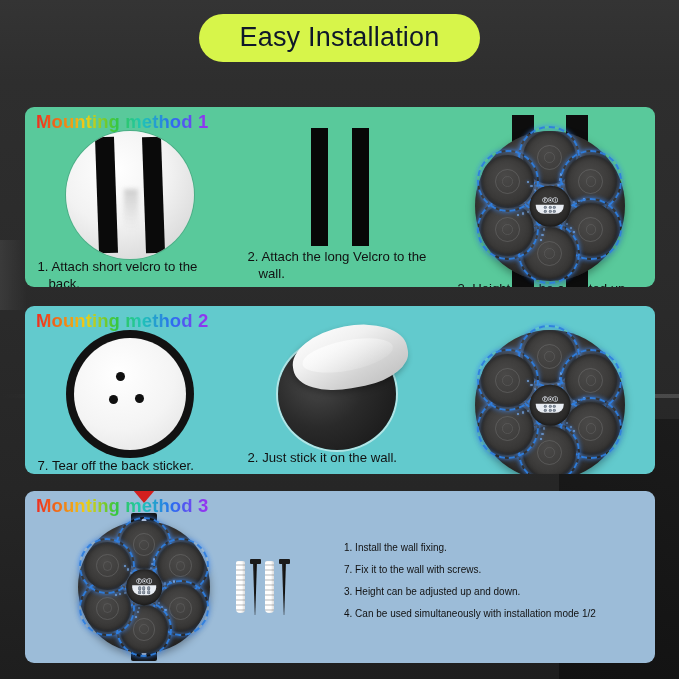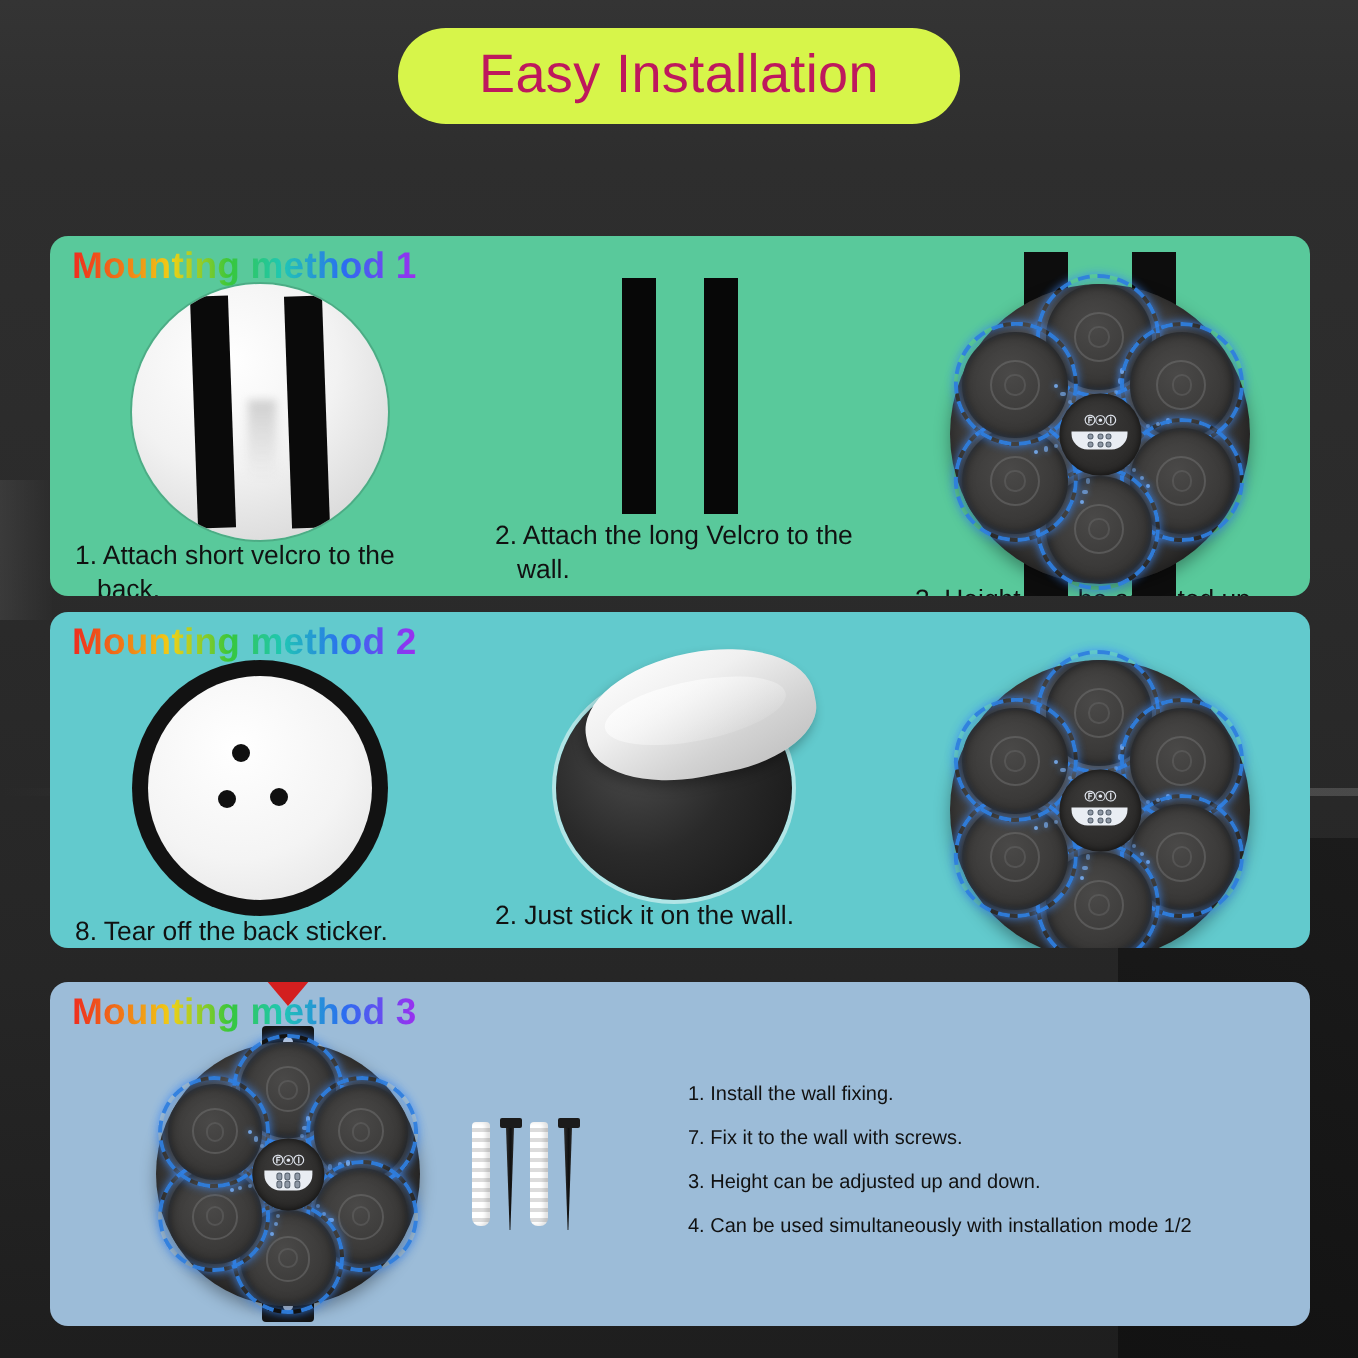--- a/index.html
+++ b/index.html
@@ -49,21 +49,21 @@
     top: 0; left: 0; right: 0;
     height: 118px;
     display: flex;
     flex-direction: column;
     align-items: center;
     justify-content: flex-start;
     padding-top: 14px;
   }
   .title-pill {
     background: #d7f54a;
-    color: #be185d;
+    color: #0f172a;
     border-radius: 32px;
     padding: 9px 40px 11px;
     font-size: 27px;
     font-weight: 500;
     letter-spacing: .2px;
     line-height: 1.05;
     white-space: nowrap;
   }
   .subtitle {
     margin-top: 13px;
@@ -75,21 +75,21 @@
   }
 
   
   .panel {
     position: absolute;
     left: 25px;
     width: 630px;
     border-radius: 9px;
     overflow: hidden;
   }
-  #panel-1 { top: 118px; height: 180px; background: #59c99b; }
+  #panel-1 { top: 107px; height: 180px; background: #59c99b; }
   #panel-2 { top: 306px; height: 168px; background: #62cacd; }
   #panel-3 { top: 491px; height: 172px; background: #9cbcd8; }
 
   .panel-title {
     position: absolute;
     top: 4px;
     left: 11px;
     font-size: 18.5px;
     font-weight: bold;
     letter-spacing: .1px;
@@ -565,21 +565,21 @@
       <div class="col">
         <div class="col-art">
           <div class="sticker-circle">
             <div class="inner">
               <div class="hole h1"></div>
               <div class="hole h2"></div>
               <div class="hole h3"></div>
             </div>
           </div>
         </div>
-        <div class="col-caption">8. Tear off the back sticker.</div>
+        <div class="col-caption">7. Tear off the back sticker.</div>
       </div>
 
       <div class="col">
         <div class="col-art">
           <div class="stickon">
             <div class="disc"></div>
             <div class="hand"></div>
           </div>
         </div>
         <div class="col-caption">2. Just stick it on the wall.</div>

